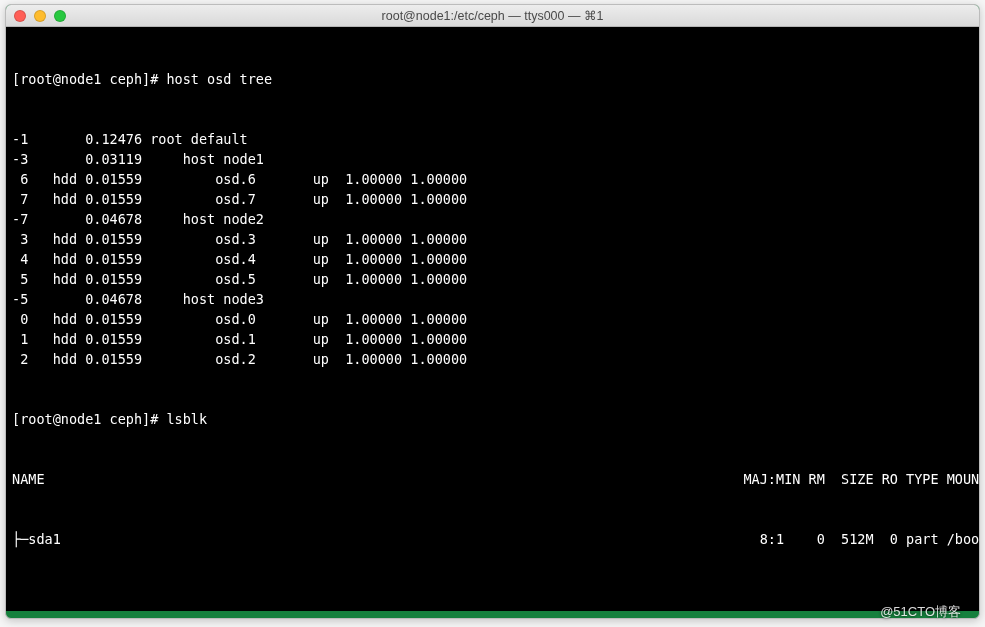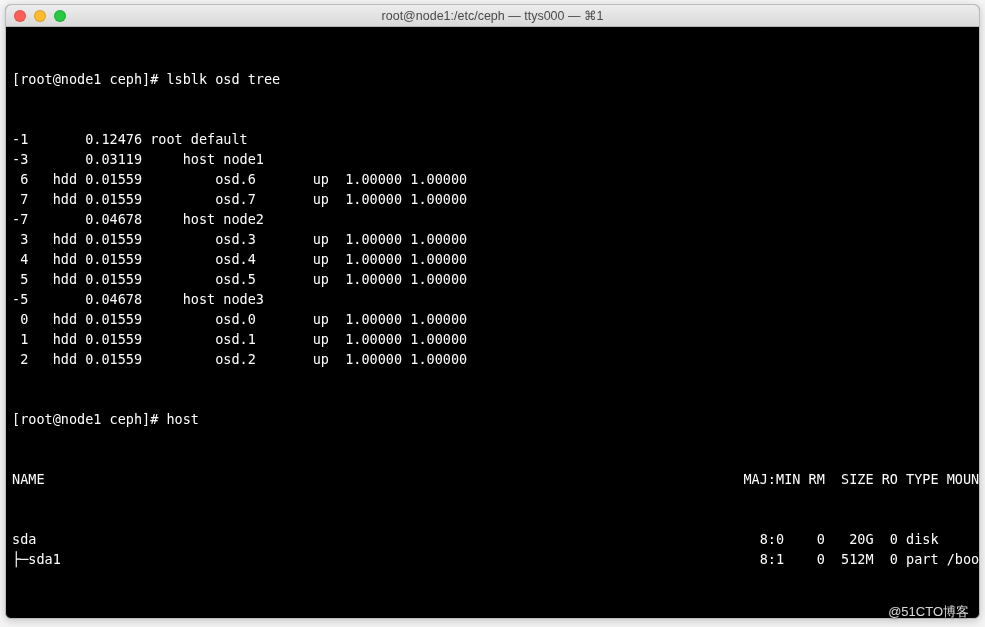--- a/index.html
+++ b/index.html
@@ -56,21 +56,21 @@
     line-height: 20px;
     color: #fff;
     padding: 2px 6px;
     white-space: pre;
     background: #000;
   }
   .term .row { height: 20px; }
   .prompt { color: #fff; font-weight: normal; }
   .watermark {
     position: absolute;
-    right: 16px;
+    right: 24px;
     bottom: 6px;
     color: rgba(255,255,255,0.85);
     font-size: 13px;
     font-family: sans-serif;
     text-shadow: 0 0 3px rgba(0,0,0,0.9);
   }
 </style>
 </head>
 <body>
 
@@ -78,22 +78,22 @@
   <div class="titlebar">
     <div class="traffic-lights">
       <div class="tl red"></div>
       <div class="tl yellow"></div>
       <div class="tl green"></div>
     </div>
     <div class="title">root@node1:/etc/ceph — ttys000 — ⌘1</div>
   </div>
 
   <div class="term">
-    <div class="row"><span class="prompt">[root@node1 ceph]# </span><span>lsblk osd tree</span></div>
+    <div class="row"><span class="prompt">[root@node1 ceph]# </span><span>host osd tree</span></div>
     <div id="tree-rows"><div class="row">-1       0.12476 root default                             </div><div class="row">-3       0.03119     host node1                           </div><div class="row"> 6   hdd 0.01559         osd.6       up  1.00000 1.00000 </div><div class="row"> 7   hdd 0.01559         osd.7       up  1.00000 1.00000 </div><div class="row">-7       0.04678     host node2                           </div><div class="row"> 3   hdd 0.01559         osd.3       up  1.00000 1.00000 </div><div class="row"> 4   hdd 0.01559         osd.4       up  1.00000 1.00000 </div><div class="row"> 5   hdd 0.01559         osd.5       up  1.00000 1.00000 </div><div class="row">-5       0.04678     host node3                           </div><div class="row"> 0   hdd 0.01559         osd.0       up  1.00000 1.00000 </div><div class="row"> 1   hdd 0.01559         osd.1       up  1.00000 1.00000 </div><div class="row"> 2   hdd 0.01559         osd.2       up  1.00000 1.00000 </div></div>
-    <div class="row"><span class="prompt">[root@node1 ceph]# </span><span>host</span></div>
+    <div class="row"><span class="prompt">[root@node1 ceph]# </span><span>lsblk</span></div>
     <div class="row">NAME                                                                                      MAJ:MIN RM  SIZE RO TYPE MOUNTPOINT</div>
-    <div id="lsblk-rows"><div class="row">sda                                                                                         8:0    0   20G  0 disk </div><div class="row">├─sda1                                                                                      8:1    0  512M  0 part /boot</div></div>
+    <div id="lsblk-rows"><div class="row">├─sda1                                                                                      8:1    0  512M  0 part /boot</div></div>
     
   </div>
 </div>
 
 <div class="watermark">@51CTO博客</div>
 
 </body></html>

